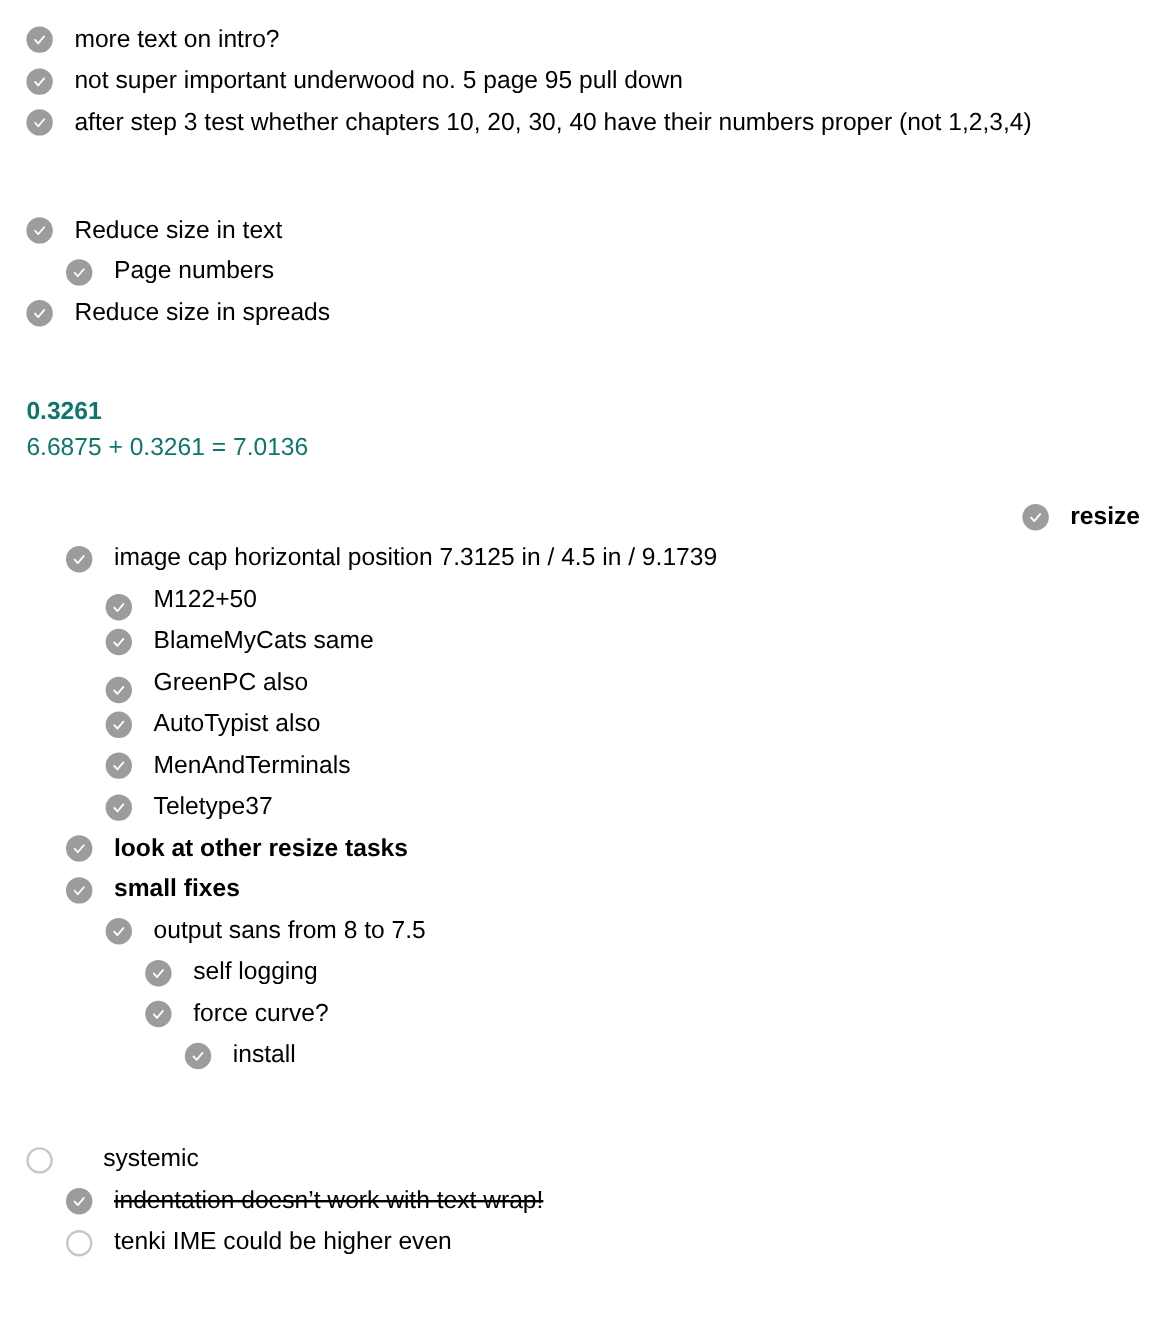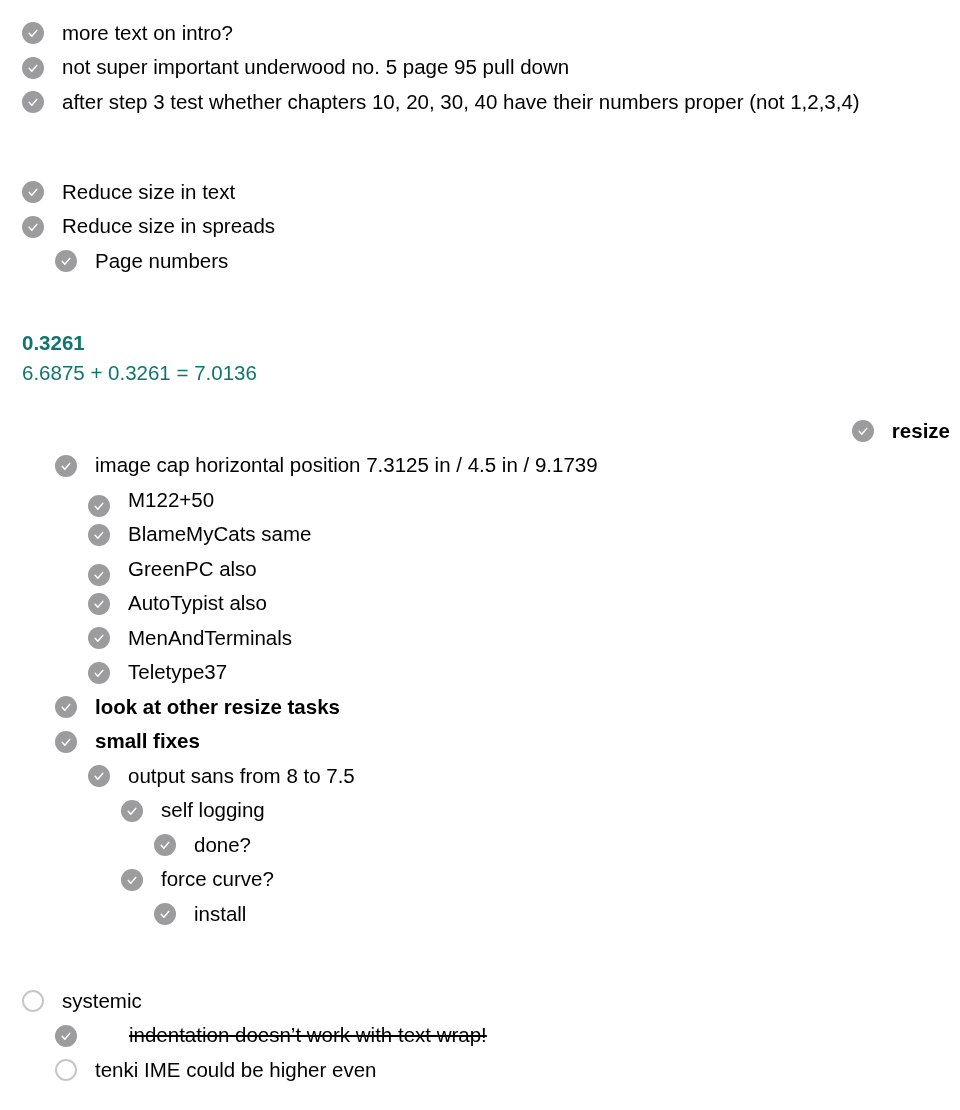--- a/index.html
+++ b/index.html
@@ -16,21 +16,21 @@
   }
   .row {
     display: flex;
     align-items: center;
     height: 34.5px;
     font-size: 20.5px;
     color: #000000;
     white-space: nowrap;
   }
   .row.bold .label { font-weight: 700; }
-  .row.strike .label { text-decoration: line-through; margin-left: 34px; }
+  .row.strike .label { text-decoration: line-through; }
   .checkbox {
     flex: 0 0 auto;
     width: 22px; height: 22px;
     border-radius: 50%;
     margin-right: 18px;
     display: inline-flex;
     align-items: center;
     justify-content: center;
     cursor: pointer;
   }
@@ -78,35 +78,35 @@
   </div>
     <div class="spacer" style="height: 55.5px;"></div>
     <div class="row" style="padding-left: 0px;">
     <span class="checkbox checked">
         <svg viewBox="0 0 24 24">
           <path d="M5.5 12.5l4.5 5 8.5-10" fill="none" stroke="#ffffff" stroke-width="2.6" stroke-linecap="round" stroke-linejoin="round"></path>
         </svg>
       </span>
     <span class="label">Reduce size in text</span>
   </div>
+    <div class="row" style="padding-left: 33px;">
+    <span class="checkbox checked">
+        <svg viewBox="0 0 24 24">
+          <path d="M5.5 12.5l4.5 5 8.5-10" fill="none" stroke="#ffffff" stroke-width="2.6" stroke-linecap="round" stroke-linejoin="round"></path>
+        </svg>
+      </span>
+    <span class="label">Page numbers</span>
+  </div>
     <div class="row" style="padding-left: 0px;">
     <span class="checkbox checked">
         <svg viewBox="0 0 24 24">
           <path d="M5.5 12.5l4.5 5 8.5-10" fill="none" stroke="#ffffff" stroke-width="2.6" stroke-linecap="round" stroke-linejoin="round"></path>
         </svg>
       </span>
     <span class="label">Reduce size in spreads</span>
-  </div>
-    <div class="row" style="padding-left: 33px;">
-    <span class="checkbox checked">
-        <svg viewBox="0 0 24 24">
-          <path d="M5.5 12.5l4.5 5 8.5-10" fill="none" stroke="#ffffff" stroke-width="2.6" stroke-linecap="round" stroke-linejoin="round"></path>
-        </svg>
-      </span>
-    <span class="label">Page numbers</span>
   </div>
     <div class="spacer" style="height: 49.75px;"></div>
     <div class="text-line bold">0.3261</div>
     <div class="text-line">6.6875 + 0.3261 = 7.0136</div>
     <div class="spacer" style="height: 25.75px;"></div>
     <div class="row bold" style="padding-left: 0px; justify-content: flex-end;">
     <span class="checkbox checked">
         <svg viewBox="0 0 24 24">
           <path d="M5.5 12.5l4.5 5 8.5-10" fill="none" stroke="#ffffff" stroke-width="2.6" stroke-linecap="round" stroke-linejoin="round"></path>
         </svg>
@@ -194,46 +194,38 @@
     <span class="label">output sans from 8 to 7.5</span>
   </div>
     <div class="row" style="padding-left: 99px;">
     <span class="checkbox checked">
         <svg viewBox="0 0 24 24">
           <path d="M5.5 12.5l4.5 5 8.5-10" fill="none" stroke="#ffffff" stroke-width="2.6" stroke-linecap="round" stroke-linejoin="round"></path>
         </svg>
       </span>
     <span class="label">self logging</span>
   </div>
+    <div class="row" style="padding-left: 99px;">
+    <span class="checkbox checked">
+        <svg viewBox="0 0 24 24">
+          <path d="M5.5 12.5l4.5 5 8.5-10" fill="none" stroke="#ffffff" stroke-width="2.6" stroke-linecap="round" stroke-linejoin="round"></path>
+        </svg>
+      </span>
+    <span class="label">force curve?</span>
+  </div>
     <div class="row" style="padding-left: 132px;">
     <span class="checkbox checked">
         <svg viewBox="0 0 24 24">
           <path d="M5.5 12.5l4.5 5 8.5-10" fill="none" stroke="#ffffff" stroke-width="2.6" stroke-linecap="round" stroke-linejoin="round"></path>
         </svg>
       </span>
-    <span class="label">done?</span>
-  </div>
-    <div class="row" style="padding-left: 99px;">
-    <span class="checkbox checked">
-        <svg viewBox="0 0 24 24">
-          <path d="M5.5 12.5l4.5 5 8.5-10" fill="none" stroke="#ffffff" stroke-width="2.6" stroke-linecap="round" stroke-linejoin="round"></path>
-        </svg>
-      </span>
-    <span class="label">force curve?</span>
-  </div>
-    <div class="row" style="padding-left: 132px;">
-    <span class="checkbox checked">
-        <svg viewBox="0 0 24 24">
-          <path d="M5.5 12.5l4.5 5 8.5-10" fill="none" stroke="#ffffff" stroke-width="2.6" stroke-linecap="round" stroke-linejoin="round"></path>
-        </svg>
-      </span>
     <span class="label">install</span>
   </div>
     <div class="spacer" style="height: 52.5px;"></div>
-    <div class="row" style="padding-left: 0px;">
+    <div class="row" style="padding-left: 0px; gap: 24px;">
     <span class="checkbox unchecked"></span>
     <span class="label">systemic</span>
   </div>
     <div class="row strike" style="padding-left: 33px;">
     <span class="checkbox checked">
         <svg viewBox="0 0 24 24">
           <path d="M5.5 12.5l4.5 5 8.5-10" fill="none" stroke="#ffffff" stroke-width="2.6" stroke-linecap="round" stroke-linejoin="round"></path>
         </svg>
       </span>
     <span class="label">indentation doesn’t work with text wrap!</span>

